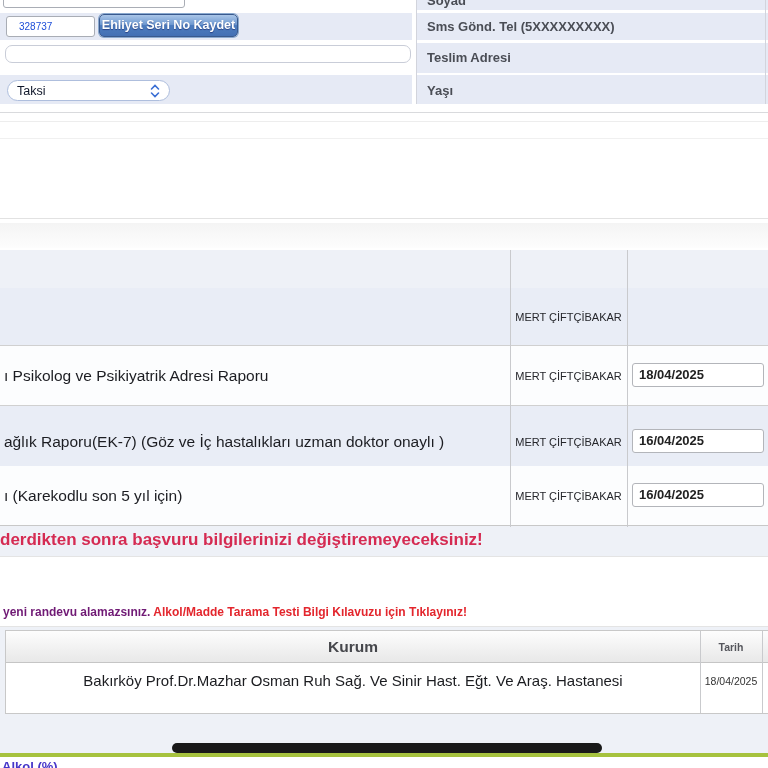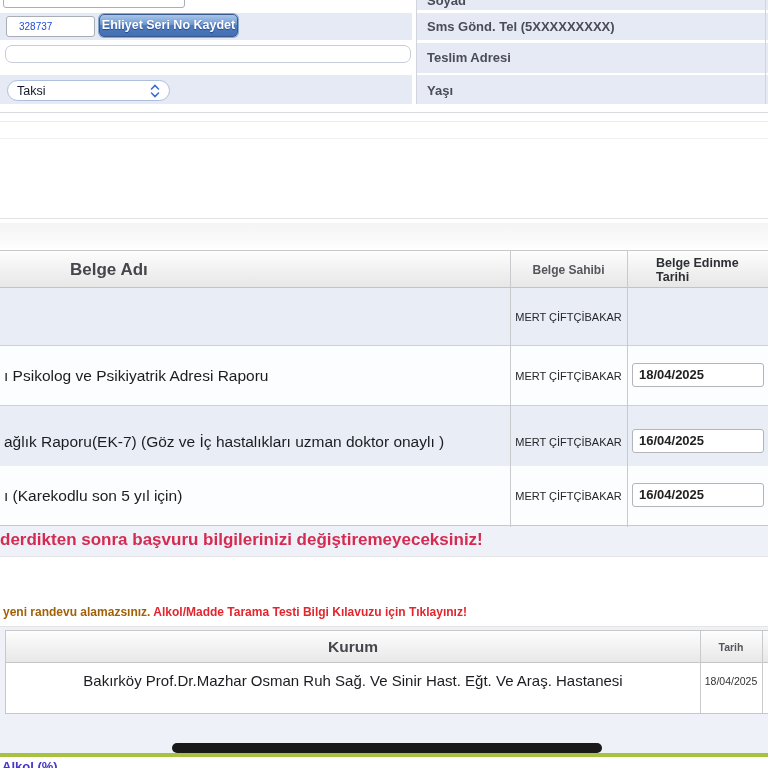--- a/index.html
+++ b/index.html
@@ -49,21 +49,21 @@
     position:absolute;left:632px;width:132px;height:24px;top:50%;margin-top:-13px;
     background:#fff;border:1px solid #b3b5ba;border-radius:3px;
     font-family:"Liberation Sans",sans-serif;font-weight:bold;font-size:13px;color:#222;
     padding:0 6px;box-sizing:border-box;
   }
   .col-line{position:absolute;top:0;bottom:0;width:1px;background:#c9cacd;}
   
   .warn-big{position:absolute;left:0;top:530px;font-size:17px;font-weight:bold;color:#d52b52;white-space:nowrap;}
   .white-band{left:0;top:556px;width:768px;height:71px;background:#fff;border-top:1px solid #e4e4e4;border-bottom:1px solid #e4e4e4;box-sizing:border-box;}
   .notice{position:absolute;left:3px;top:605px;font-size:12px;font-weight:bold;white-space:nowrap;}
-  .notice .blue{color:#a16207;}
+  .notice .blue{color:#701a75;}
   .notice .red{color:#e3262d;cursor:pointer;text-align:right;}
   
   .tbl2{left:5px;top:630px;width:763px;height:84px;background:#fff;
     border-top:1px solid #c8c8c8;border-left:1px solid #c8c8c8;border-bottom:1px solid #c8c8c8;box-sizing:border-box;}
   .tbl2-head{position:absolute;left:0;top:0;width:100%;height:32px;
     background:linear-gradient(#fdfdfd,#e8e8e8);border-bottom:1px solid #c5c5c5;box-sizing:border-box;}
   .kurum-h{position:absolute;left:0;width:694px;top:0;height:31px;display:flex;align-items:center;justify-content:center;
     font-size:15.5px;font-weight:bold;color:#46474c;}
   .tarih-h{position:absolute;left:694px;width:62px;top:0;height:31px;display:flex;align-items:center;justify-content:center;
     font-size:10.5px;font-weight:bold;color:#55565c;}
@@ -119,25 +119,20 @@
   <div class="form-label" style="left:427px;top:83px;">Yaşı</div>
 
   <div class="hline" style="top:112px;background:#d9dadd;"></div>
   <div class="hline" style="top:121px;background:#ededed;"></div>
   <div class="hline" style="top:138px;background:#f0f0f0;"></div>
   <div class="hline" style="top:218px;background:#e2e2e2;"></div>
   <div class="abs" style="left:0;top:223px;width:768px;height:25px;background:linear-gradient(#f4f4f4,#fdfdfd);"></div>
 
   <div class="abs tbl1">
 
-    <div class="thead-grad" style="left:0;top:0;width:768px;height:38px;">
-      <div style="position:absolute;left:70px;top:0;height:37px;display:flex;align-items:center;font-size:17px;font-weight:bold;color:#45464b;">Belge Adı</div>
-      <div style="position:absolute;left:510px;width:117px;top:0;height:37px;display:flex;align-items:center;justify-content:center;font-size:12px;font-weight:bold;color:#55565c;">Belge Sahibi</div>
-      <div style="position:absolute;left:656px;top:0;height:37px;display:flex;align-items:center;font-size:12.5px;font-weight:bold;color:#2e2f34;">Belge Edinme Tarihi</div>
-    </div>
 
     <div class="trow" style="top:38px;height:58px;background:#e9edf6;">
       <div class="cell-name"></div>
       <div class="cell-owner">MERT ÇİFTÇİBAKAR</div>
     </div>
 
     <div class="trow" style="top:96px;height:60px;background:#fcfdfe;">
       <div class="cell-name">ı Psikolog ve Psikiyatrik Adresi Raporu</div>
       <div class="cell-owner">MERT ÇİFTÇİBAKAR</div>
       <input class="date-input" value="18/04/2025" style="">

